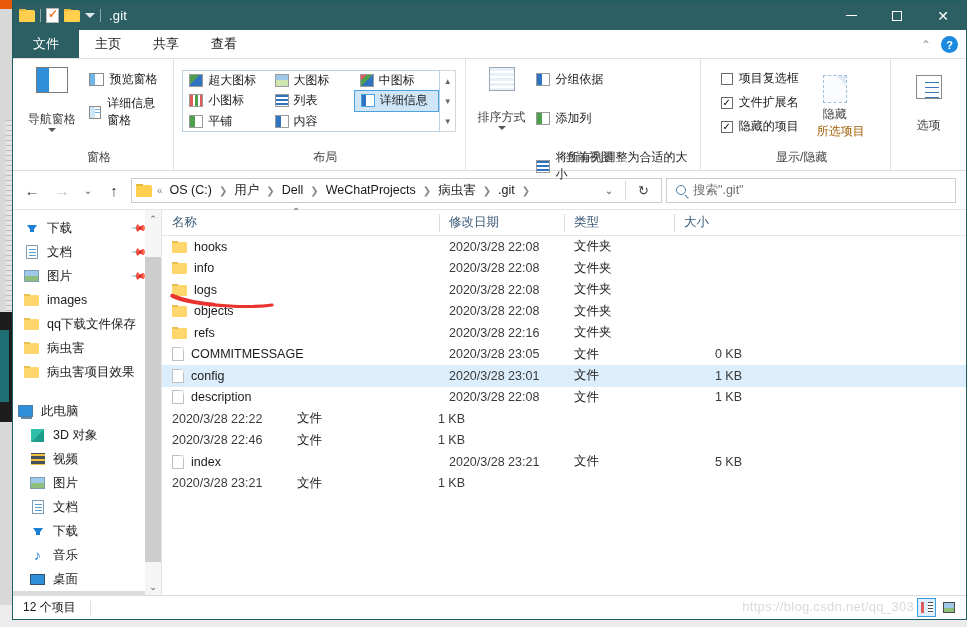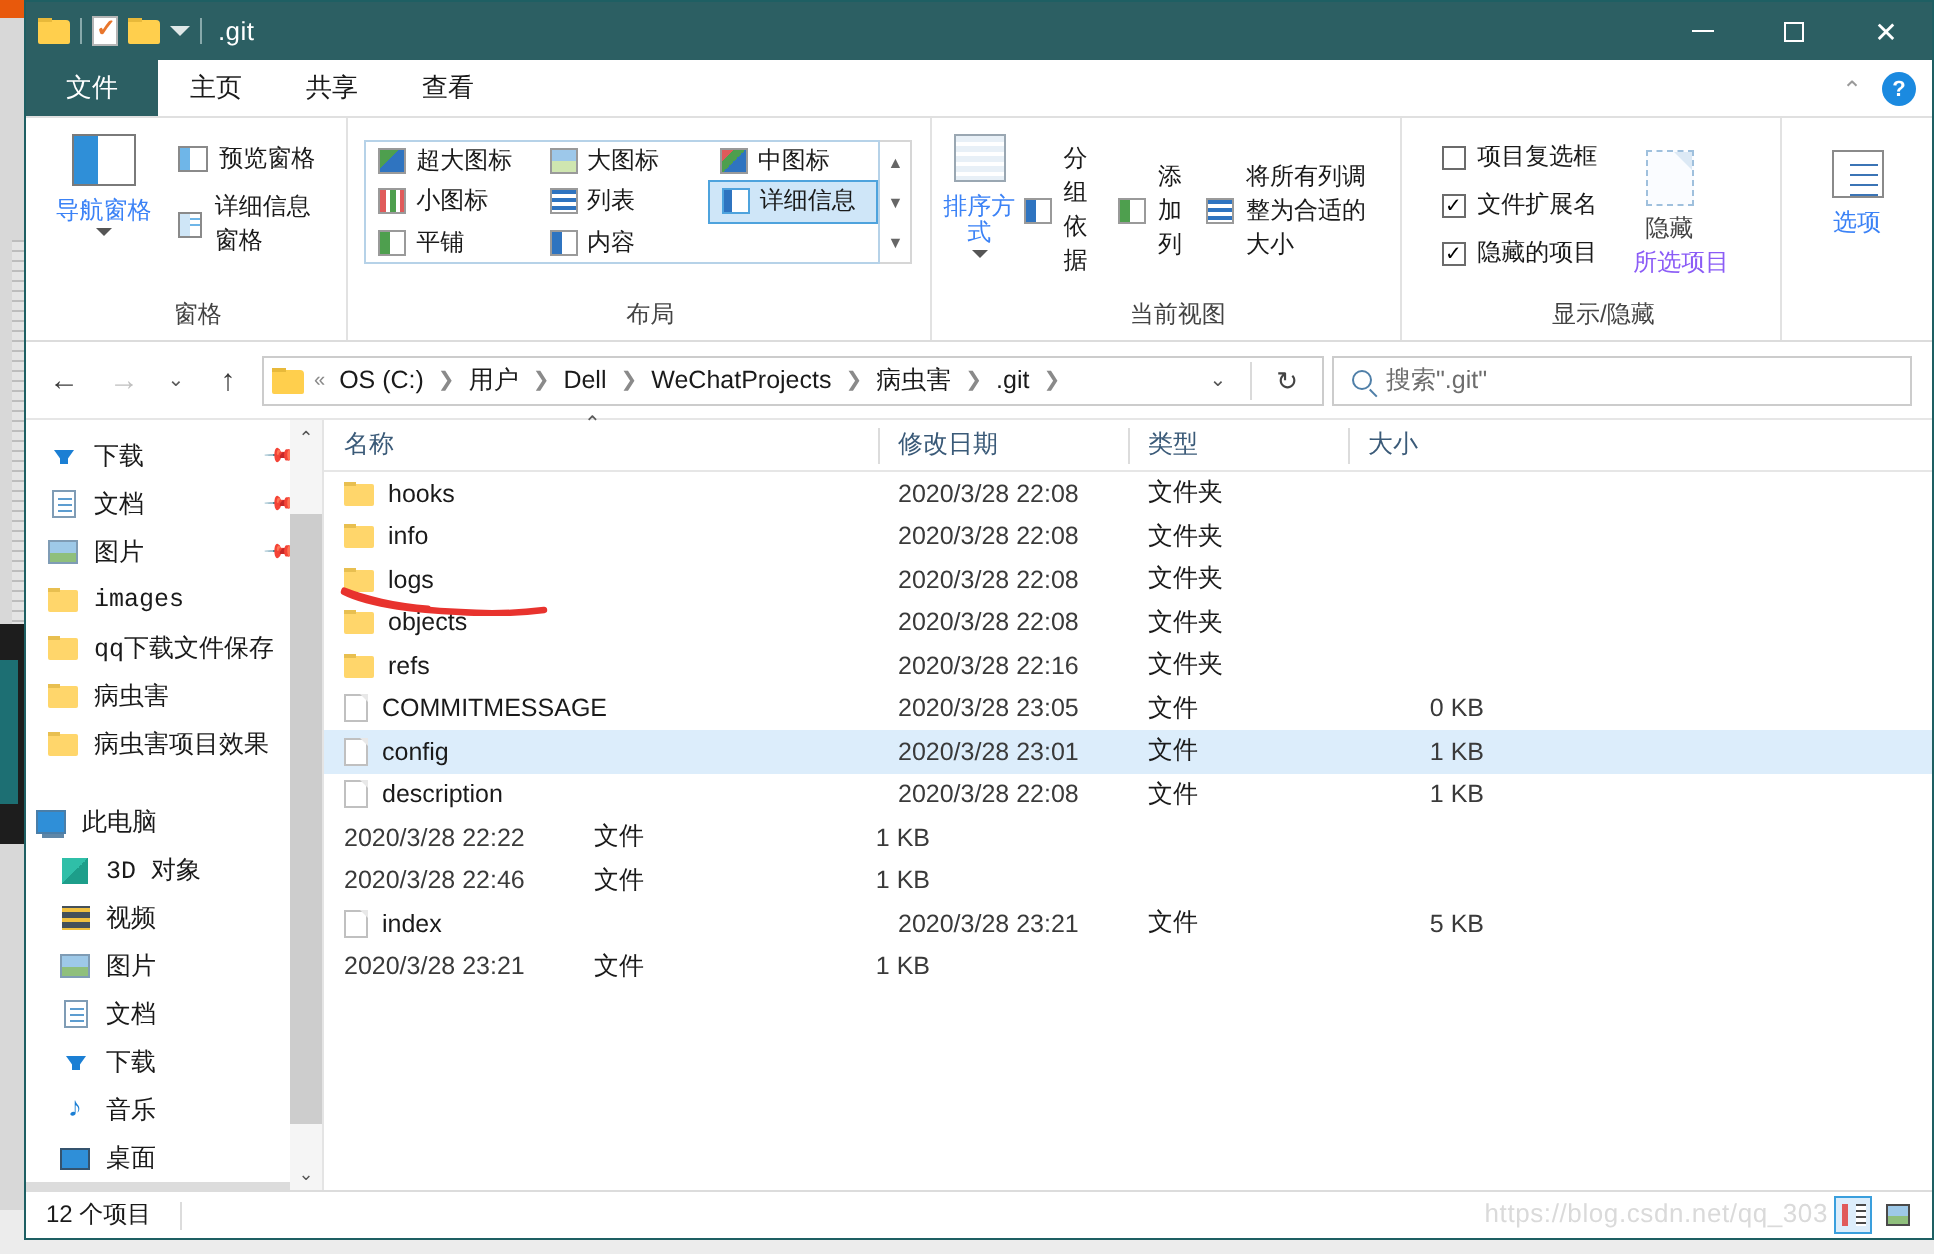--- a/index.html
+++ b/index.html
@@ -91,21 +91,21 @@
     display:flex; position:relative;
   }
   .rgroup { position:relative; display:flex; flex-direction:column; align-items:center;
             padding:4px 6px 0 6px; }
   .rgroup + .rgroup { border-left:1px solid #e2e2e2; }
   .rgroup-label { position:absolute; bottom:4px; left:12px; right:0; text-align:center;
                   font-size:12px; color:#444; }
   .rgroup-body { display:flex; height:80px; align-items:flex-start; }
 
   .bigbtn { width:78px; display:flex; flex-direction:column; align-items:center; padding-top:4px; }
-  .bigbtn .lbl { font-size:12px; color:#3b82f6; margin-top:6px; text-align:center; line-height:13px; }
+  .bigbtn .lbl { font-size:12px; color:#404040; margin-top:20px; text-align:center; line-height:13px; }
   .bigbtn .tri { width:0;height:0;border-left:4px solid transparent;border-right:4px solid transparent;
                  border-top:4px solid #555; margin-top:2px; }
 
   .navpane-ico { width:32px; height:26px; border:1px solid #7a7a7a; display:flex; background:#fff; }
   .navpane-ico .l { width:12px; background:#2f8fd8; }
   .navpane-ico .r { flex:1; background:#ffffff; }
 
   .smallitems { display:flex; flex-direction:column; gap:7px; padding-top:8px; padding-left:4px; }
   .smallitem { display:flex; align-items:center; gap:6px; font-size:12px; color:#1a1a1a; }
   .pane-mini { width:15px; height:13px; border:1px solid #8a8a8a; display:flex; background:#fff; }
@@ -129,32 +129,32 @@
   .gico.i7 { background:linear-gradient(135deg,#e05a5a 25%,#4e9f4e 25%,#4e9f4e 50%,#2f74c0 50%); }
   .gico.i8 { background:linear-gradient(to right,#2f74c0 4px,#fff 4px); border-color:#4ea3dd; }
 
   .gallery-scroll { display:flex; flex-direction:column; justify-content:space-between;
                     width:16px; height:62px; margin-top:7px; border:1px solid #d6d6d6; border-left:none; }
   .gs { flex:1; display:flex; align-items:center; justify-content:center; font-size:8px; color:#666; }
 
   
   .sortbtn-ico { width:26px; height:24px; border:1px solid #9aa7b2;
                  background:repeating-linear-gradient(to bottom,#e8f0f7 0 3px,#fff 3px 5px); }
-  .cv-items { display:flex; flex-direction:row; gap:6px; padding-top:8px; padding-left:4px; }
+  .cv-items { display:flex; flex-direction:column; gap:22px; padding-top:8px; padding-left:4px; }
 
   
   .chk { width:12px; height:12px; border:1px solid #6b6b6b; background:#fff;
          display:flex; align-items:center; justify-content:center; font-size:10px; color:#000; flex:0 0 12px; }
   .sh-items { display:flex; flex-direction:column; gap:7px; padding-top:7px; }
   .hidebtn { width:72px; display:flex; flex-direction:column; align-items:center; padding-top:12px; }
   .hide-ico { width:24px; height:28px; border:1px dashed #9fc0dd; background:#fafcff; position:relative; }
   .hide-ico::after{ content:""; position:absolute; right:0; top:0; border-top:9px solid #dce9f5;
                     border-left:9px solid transparent; }
   .hide-lbl { font-size:12px; color:#444; margin-top:3px; }
-  .hide-sub { font-size:12px; color:#8b5cf6;margin-left:12px; }
+  .hide-sub { font-size:12px; color:#a16207;margin-left:12px; }
   .opt-ico { width:26px; height:24px; border:1px solid #8a8a8a; background:#fff;
              background-image:repeating-linear-gradient(to bottom, #3b74b5 4px, #3b74b5 5px, #fff 5px, #fff 9px);
              background-size:14px 100%; background-position:8px 2px; background-repeat:no-repeat; }
 
   
   .addressrow {
     flex:0 0 38px; height:38px; display:flex; align-items:center;
     padding:0 10px 0 6px; gap:4px; background:#ffffff;
   }
   .navbtn { width:26px; height:26px; display:flex; align-items:center; justify-content:center;
@@ -177,21 +177,21 @@
   .mag { width:10px; height:10px; border:1.4px solid #4f7fa8; border-radius:50%; position:relative; flex:0 0 10px; }
   .mag::after { content:""; position:absolute; right:-4px; bottom:-3px; width:5px; height:1.4px;
                 background:#4f7fa8; transform:rotate(45deg); }
 
   
   .main { flex:1; display:flex; min-height:0; border-top:1px solid #e6e6e6; }
 
   
   .sidebar { width:148px; flex:0 0 148px; background:#ffffff; position:relative;
              display:flex; flex-direction:column; overflow:hidden; }
-  .navlist { padding-top:6px;font-family:Liberation Mono, monospace; }
+  .navlist { padding-top:6px; }
   .navitem { height:24px; display:flex; align-items:center; font-size:12.5px; color:#1a1a1a;
              padding-left:10px; gap:7px; position:relative; }
   .navitem.sel { background:#dcdcdc; }
   .navitem .txt { overflow:hidden; white-space:nowrap; }
   .pin { position:absolute; right:16px; color:#9a9a9a; font-size:10px; transform:rotate(45deg); }
   .ni-ico { width:17px; flex:0 0 17px; display:flex; align-items:center; justify-content:center; }
   .dl-arrow { width:0;height:0;border-left:5px solid transparent;border-right:5px solid transparent;
               border-top:7px solid #1b7fd4; position:relative; }
   .dl-arrow::before { content:""; position:absolute; left:-2px; top:-6px; width:4px; height:6px; background:#1b7fd4; }
   .doc-sm { width:12px; height:14px; border:1px solid #7f9cb5; background:#fff;

